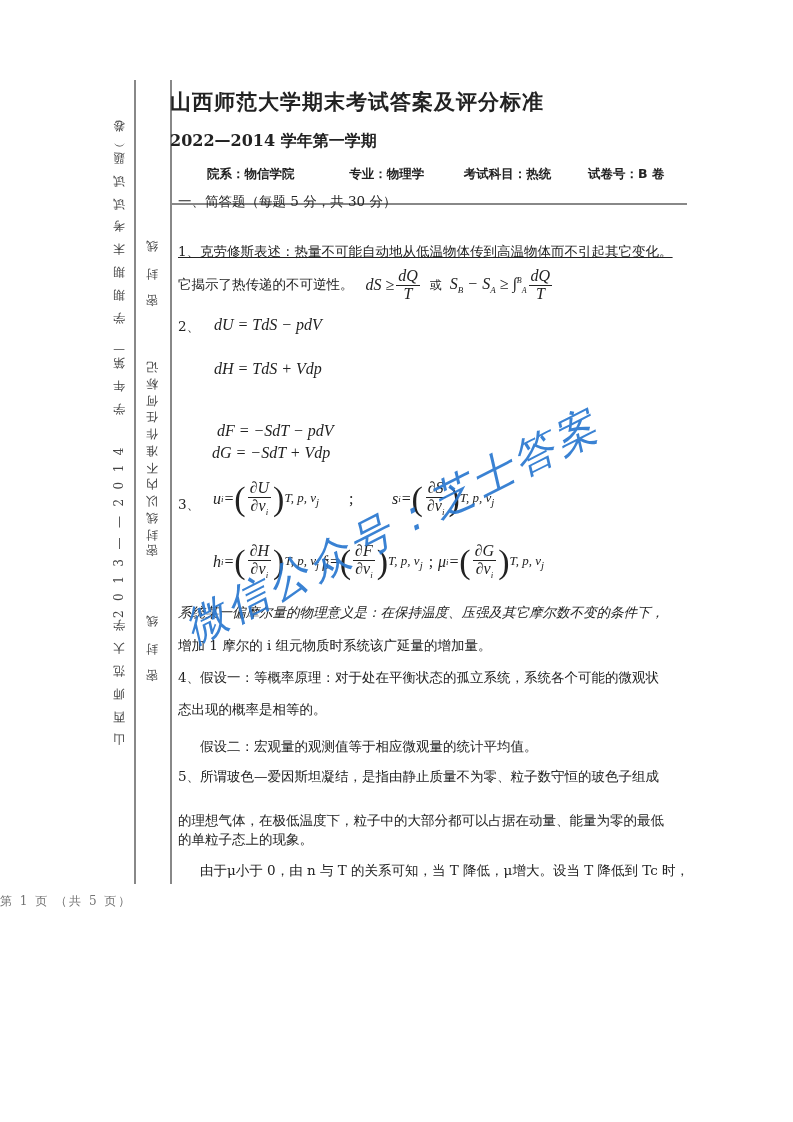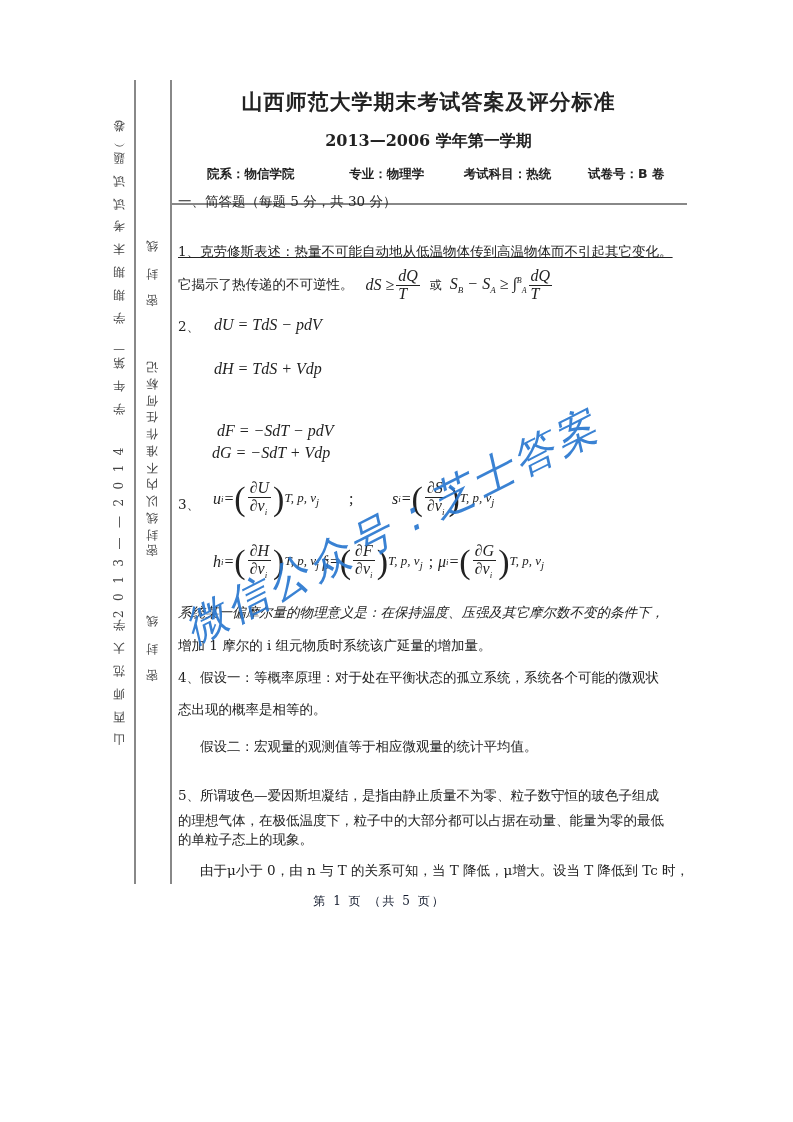--- a/index.html
+++ b/index.html
@@ -2,57 +2,57 @@
 <html><head>
 <meta charset="utf-8">
 <style>
   html, body { margin:0; padding:0; background:#ffffff; }
   body { width:793px; height:1122px; position:relative; overflow:hidden;
          font-family: "DejaVu Serif", "Liberation Serif", serif; color:#222; }
   .vline { position:absolute; background:#888; width:1.5px; }
   .hline { position:absolute; background:#888; height:1.5px; }
   .vtext { position:absolute; writing-mode: vertical-rl; transform: rotate(180deg);
            font-size:12px; color:#444; letter-spacing:8px; white-space:nowrap; line-height:1; }
-  .title { position:absolute; left:170px; width:517px; text-align:center;
+  .title { position:absolute; left:170px; width:517px; 
            font-family:"DejaVu Sans", "Liberation Sans", sans-serif; font-weight:bold; }
   #main-title { top:88px; font-size:21px; letter-spacing:1px; }
   #sub-title { top:131px; font-size:16px; font-weight:bold; font-family:"DejaVu Serif","Liberation Serif",serif; }
   #meta-row { position:absolute; top:166px; left:175px; font-size:12.5px; font-weight:bold;
               font-family:"DejaVu Sans","Liberation Sans",sans-serif; white-space:nowrap; }
   #meta-row span { display:inline-block; }
   .line { position:absolute; left:178px; font-size:13.5px; white-space:nowrap; color:#222; }
   .math { font-family:"Liberation Serif","DejaVu Serif",serif; font-style:italic; font-size:16px; }
-  .frac { display:inline-flex; flex-direction:column; vertical-align:middle;
+  .frac { display:inline-flex; flex-direction:column; align-items:center; vertical-align:middle;
           font-family:"Liberation Serif",serif; font-style:italic; font-size:16px; line-height:1.05; margin:0 2px; }
   .frac .num { border-bottom:1px solid #222; padding:0 2px; }
   .frac .den { padding:0 2px; }
   .paren { font-size:34px; font-family:"Liberation Serif",serif; font-style:normal; vertical-align:middle; line-height:1; }
   .sub { font-size:13px; font-style:italic; vertical-align:-14px; font-family:"Liberation Serif",serif; }
   .eq { position:absolute; font-family:"Liberation Serif",serif; font-style:italic; font-size:16px; white-space:nowrap; }
   .pd { display:inline-flex; align-items:center; }
   .watermark { position:absolute; left:200px; top:540px; color:#2a78d0; font-size:42px;
                font-family:"DejaVu Sans","Liberation Sans",sans-serif; font-style:italic;
                transform: rotate(-27deg); transform-origin: left bottom; white-space:nowrap;
                letter-spacing:4px; opacity:0.92; }
-  #footer { position:absolute; top:893px; left:0; width:759px; text-align:center; font-size:12px; color:#0f172a; letter-spacing:2px; }
+  #footer { position:absolute; top:893px; left:0; width:759px; font-size:12px; color:#737373; letter-spacing:2px; }
 </style>
 </head>
 <body>
 
 <div class="vline" style="left:134px; top:80px; height:804px;"></div>
 <div class="vline" style="left:170px; top:80px; height:804px;"></div>
 <div class="hline" style="left:170px; top:203px; width:517px;"></div>
 
 <div class="vtext" style="left:113px; top:210px; height:545px; letter-spacing:9.5px;">山 西 师 范 大 学 2013——2014 学 年 第 一 学 期 期 末 考 试 试 题 （卷）</div>
 <div class="vtext" style="left:146px; top:250px; letter-spacing:12px;">密 封 线</div>
 <div class="vtext" style="left:146px; top:376px; letter-spacing:6.5px;">密 封 线 以 内 不 准 作 任 何 标 记</div>
 <div class="vtext" style="left:146px; top:625px; letter-spacing:12px;">密 封 线</div>
 
 <div class="title" id="main-title">山西师范大学期末考试答案及评分标准</div>
-<div class="title" id="sub-title">2013—2006 学年第一学期</div>
+<div class="title" id="sub-title">2022—2014 学年第一学期</div>
 <div id="meta-row">
   <span style="width:138px;padding-left:32px;">院系：物信学院</span>
   <span style="width:110px;">专业：物理学</span>
   <span style="width:120px;">考试科目：热统</span>
   <span>试卷号：B  卷</span>
 </div>
 
 <div class="line" style="top:193px;">一、简答题（每题 5 分，共 30 分）</div>
 
 <div class="line" style="top:243px;text-decoration:underline;">1、克劳修斯表述：热量不可能自动地从低温物体传到高温物体而不引起其它变化。</div>
@@ -146,20 +146,20 @@
   <span class="sub"><span>T, p, ν</span><sub>j</sub></span>
 </div>
 
 <div class="line" style="top:604px;font-style:italic;">系统某一偏摩尔量的物理意义是：在保持温度、压强及其它摩尔数不变的条件下，</div>
 <div class="line" style="top:637px;">增加 1 摩尔的 i 组元物质时系统该广延量的增加量。</div>
 
 <div class="line" style="top:669px;">4、假设一：等概率原理：对于处在平衡状态的孤立系统，系统各个可能的微观状</div>
 <div class="line" style="top:701px;">态出现的概率是相等的。</div>
 <div class="line" style="top:738px; left:200px;">假设二：宏观量的观测值等于相应微观量的统计平均值。</div>
 
-<div class="line" style="top:768px;margin-top:19px;">5、所谓玻色—爱因斯坦凝结，是指由静止质量不为零、粒子数守恒的玻色子组成</div>
+<div class="line" style="top:768px;">5、所谓玻色—爱因斯坦凝结，是指由静止质量不为零、粒子数守恒的玻色子组成</div>
 <div class="line" style="top:812px;">的理想气体，在极低温度下，粒子中的大部分都可以占据在动量、能量为零的最低</div>
 <div class="line" style="top:831px;">的单粒子态上的现象。</div>
 <div class="line" style="top:862px; left:200px;">由于μ小于 0，由 n 与 T 的关系可知，当 T 降低，μ增大。设当 T 降低到 Tc 时，</div>
 
 <div class="watermark" style="top:600px;">微信公众号：芝士答案</div>
 
 <div id="footer">第 1 页 （共 5 页）</div>
 
 </body></html>

